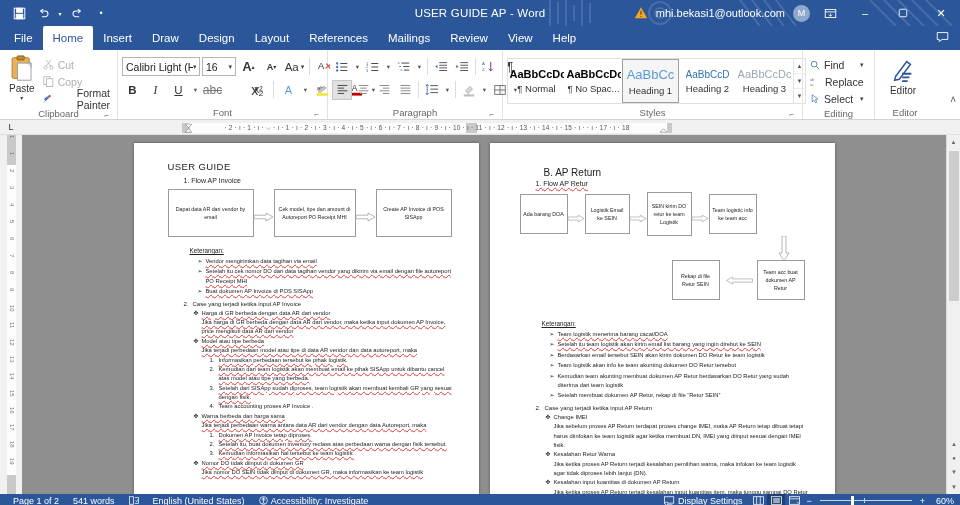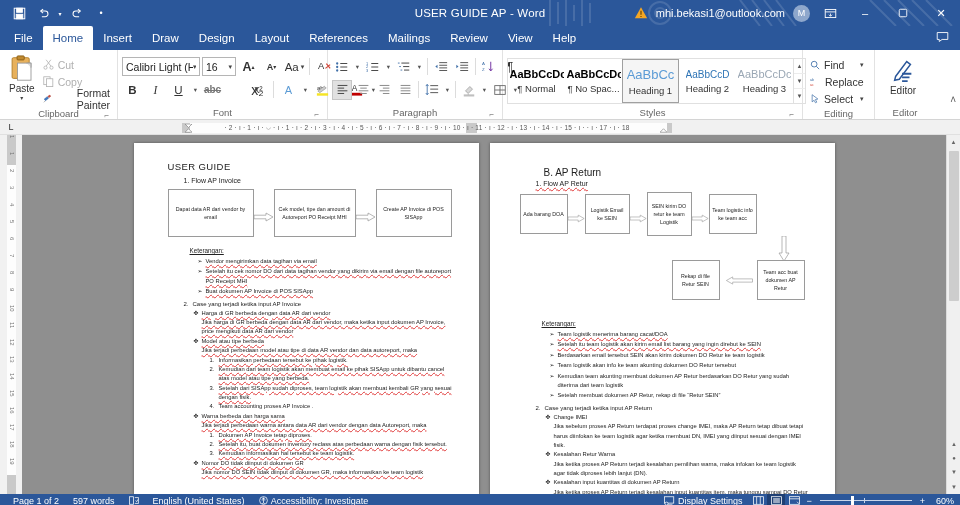--- a/index.html
+++ b/index.html
@@ -352,21 +352,21 @@
             <b>B</b>
           </div>
         <div class="ficon">
             <i style="font-family:'Liberation Serif',serif;">I</i>
           </div>
         <div class="ficon">
             <u>U</u>
           </div>
         <div class="mini-caret">▾</div>
         <div class="ficon">
-            <s style="font-size:10px;color:#777;font-weight:bold;">abc</s>
+            <s style="font-size:12px;color:#777;">abc</s>
           </div>
         <div class="ficon">
             <span style="font-size:14px;margin-left:44px;">x₂</span>
           </div>
         <div class="ficon">
             <span style="font-size:10px;">x²</span>
           </div>
         <div class="sep"></div>
         <div class="ficon">
           <span style="color:#5b9bd5;font-size:11px;">A</span>
@@ -864,21 +864,21 @@
     <div class="vs-thumb" style="top:16px;height:150px;"></div>
     <div class="vs-ctrl" style="bottom:44px;">▲</div>
     <div class="vs-ctrl" style="bottom:30px;">●</div>
     <div class="vs-ctrl" style="bottom:16px;">▼</div>
     <div class="vs-arrow" style="position:absolute;bottom:0;width:14px;">▼</div>
   </div>
 </div>
 
 <div class="status">
   <div class="st-item">Page 1 of 2</div>
-  <div class="st-item">597 words</div>
+  <div class="st-item">541 words</div>
   <div class="st-item">
     <svg width="10" height="9" viewBox="0 0 12 10" fill="none" stroke="#fff" stroke-width=".9">
       <rect x="0.5" y="0.5" width="5" height="9"></rect>
         <path d="M7 1.5h4.5v7H7"></path>
         <path d="M8 5l1.2 1.5L11 3.5"></path>
     </svg>
   </div>
   <div class="st-item">English (United States)</div>
   <div class="st-item">
     <svg width="9" height="9" viewBox="0 0 12 12" fill="none" stroke="#fff" stroke-width="1">

